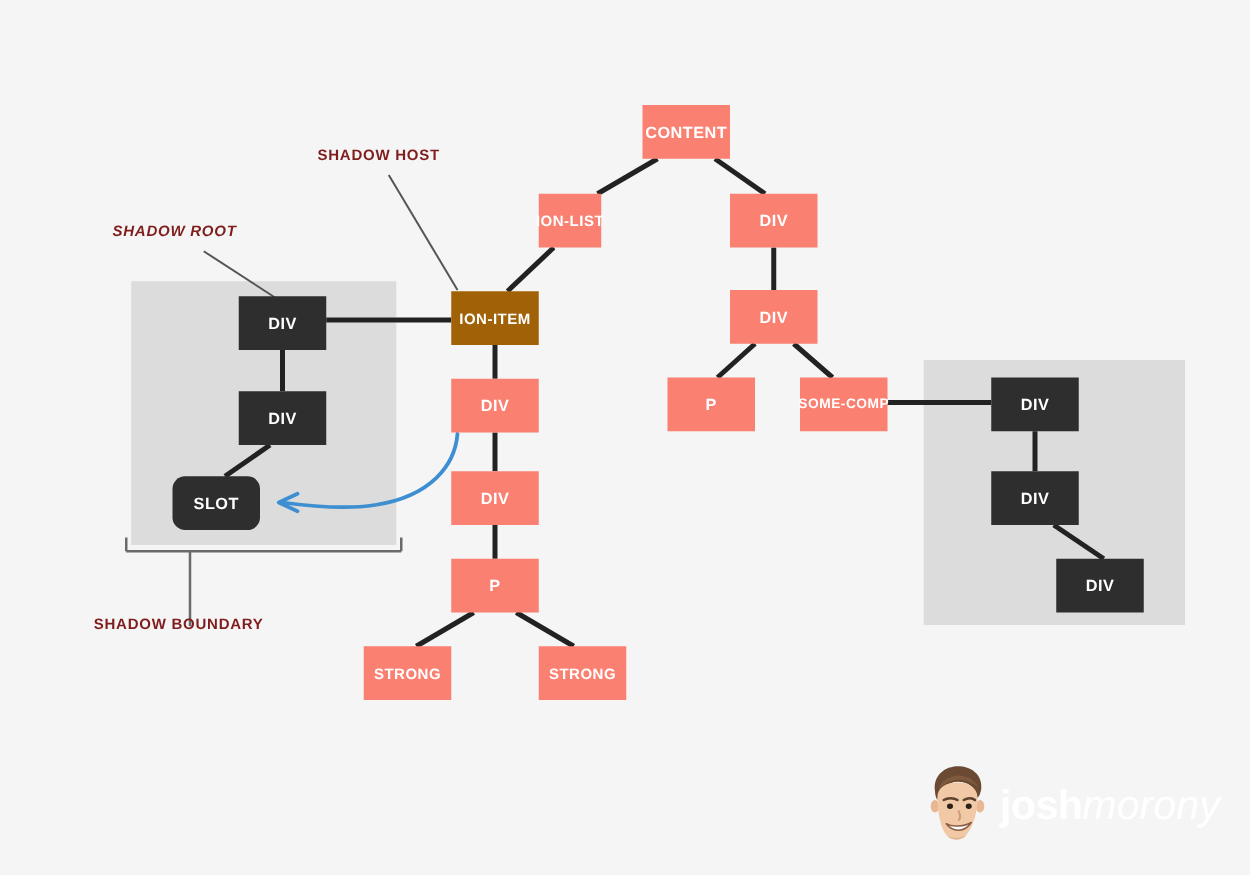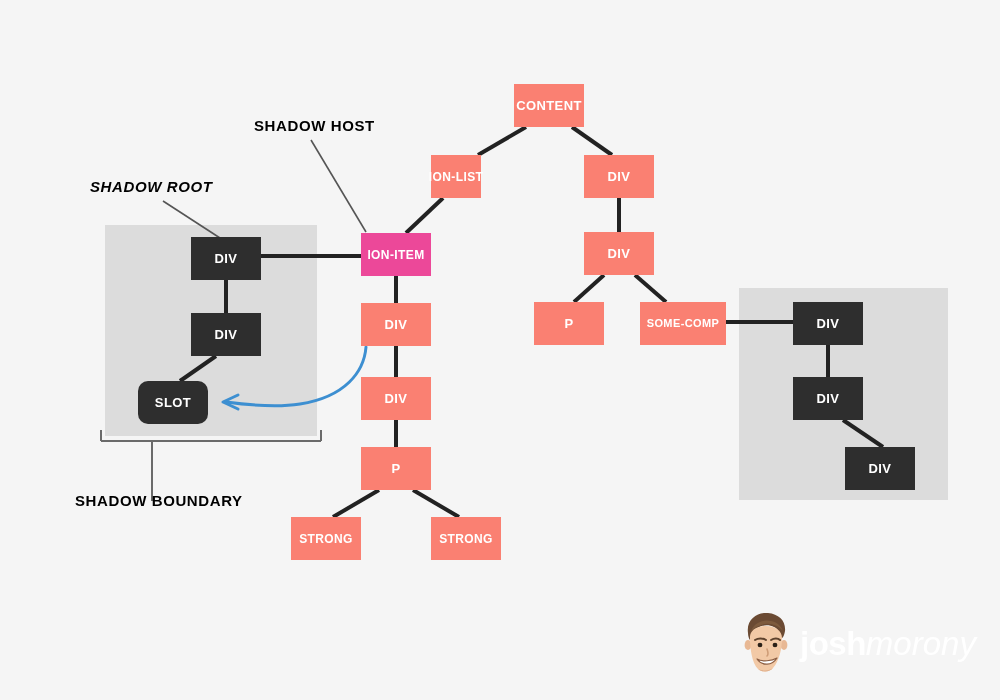--- a/index.html
+++ b/index.html
@@ -49,23 +49,23 @@
     text-align: center;
     line-height: 1;
   }
   .node.light { background: #fa8072; }
   .node.dark  { background: #2e2e2e; }
   .node .lbl { pointer-events: none; white-space: nowrap; }
 
   
   .anno {
     position: absolute;
-    color: #000000;
+    color: #7f1d1d;
     font-weight: 700;
-    font-size: 15px;
+    font-size: 12px;
     letter-spacing: 0.6px;
     text-transform: uppercase;
     white-space: nowrap;
     line-height: 1;
   }
 
   
   #logo {
     position: absolute;
     left: 738px;
@@ -172,33 +172,33 @@
   <div id="nodes">
       <div class="node light" style="left: 514px; top: 84px; width: 70px; height: 43px; font-size: 13px; background: rgb(250, 128, 114);">
         <span class="lbl">CONTENT</span>
       </div>
       <div class="node light" style="left: 431px; top: 155px; width: 50px; height: 43px; font-size: 12px; background: rgb(250, 128, 114);">
         <span class="lbl">ION-LIST</span>
       </div>
       <div class="node light" style="left: 584px; top: 155px; width: 70px; height: 43px; font-size: 13px; background: rgb(250, 128, 114);">
         <span class="lbl">DIV</span>
       </div>
-      <div class="node light" style="left: 361px; top: 233px; width: 70px; height: 43px; font-size: 12px; background: #ec4899;">
+      <div class="node light" style="left: 361px; top: 233px; width: 70px; height: 43px; font-size: 12px; background: #a16207;">
         <span class="lbl">ION-ITEM</span>
       </div>
       <div class="node light" style="left: 584px; top: 232px; width: 70px; height: 43px; font-size: 13px; background: rgb(250, 128, 114);">
         <span class="lbl">DIV</span>
       </div>
       <div class="node light" style="left: 361px; top: 303px; width: 70px; height: 43px; font-size: 13px; background: rgb(250, 128, 114);">
         <span class="lbl">DIV</span>
       </div>
       <div class="node light" style="left: 534px; top: 302px; width: 70px; height: 43px; font-size: 13px; background: rgb(250, 128, 114);">
         <span class="lbl">P</span>
       </div>
-      <div class="node light" style="left: 640px; top: 302px; width: 86px; height: 43px; font-size: 11px; background: rgb(250, 128, 114);">
+      <div class="node light" style="left: 640px; top: 302px; width: 70px; height: 43px; font-size: 11px; background: rgb(250, 128, 114);">
         <span class="lbl">SOME-COMP</span>
       </div>
       <div class="node light" style="left: 361px; top: 377px; width: 70px; height: 43px; font-size: 13px; background: rgb(250, 128, 114);">
         <span class="lbl">DIV</span>
       </div>
       <div class="node light" style="left: 361px; top: 447px; width: 70px; height: 43px; font-size: 13px; background: rgb(250, 128, 114);">
         <span class="lbl">P</span>
       </div>
       <div class="node light" style="left: 291px; top: 517px; width: 70px; height: 43px; font-size: 12px; background: rgb(250, 128, 114);">
         <span class="lbl">STRONG</span>

